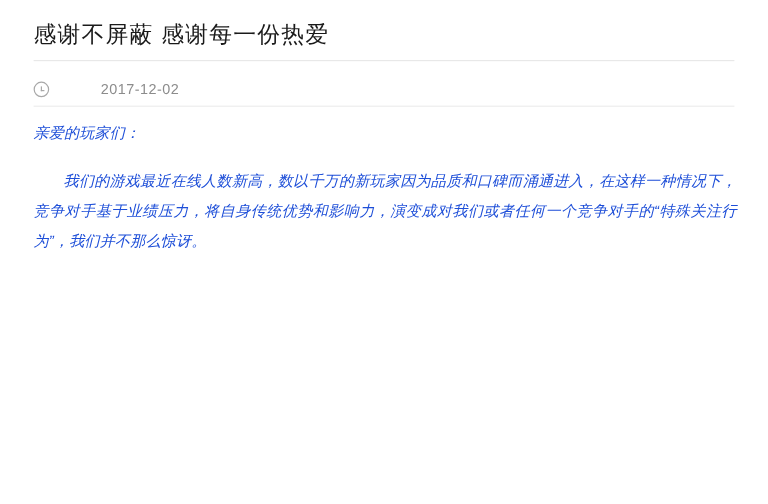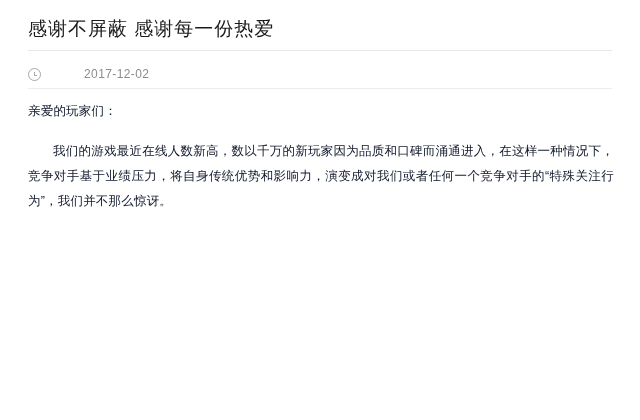--- a/index.html
+++ b/index.html
@@ -89,24 +89,25 @@
   }
   .body {
     position: absolute;
     left: 28px;
     top: 99px;
     width: 586px;
   }
   .para {
     font-size: 12.5px;
     line-height: 25px;
-    color: #0f172a;
+    color: #1d4ed8;
     margin: 0 0 13px 0;
     text-align: justify;
     letter-spacing: 0.2px;
+    font-style: italic;
   }
   .para.indent {
     text-indent: 25px;
   }
   .para.salut {
     margin-bottom: 15px;
   }
 </style>
 </head>
 <body>

